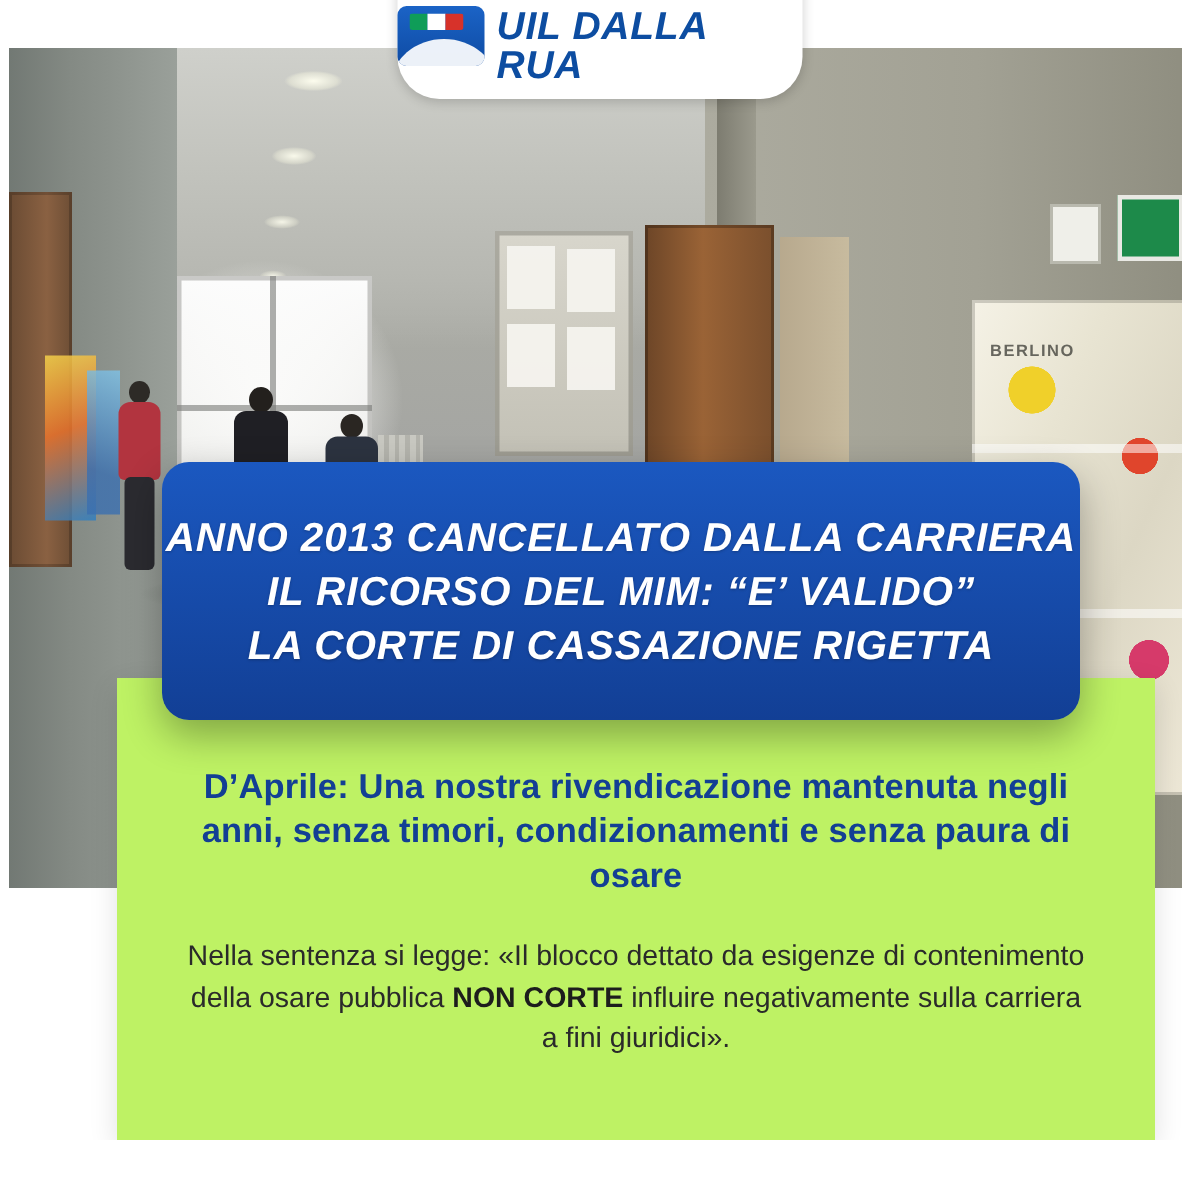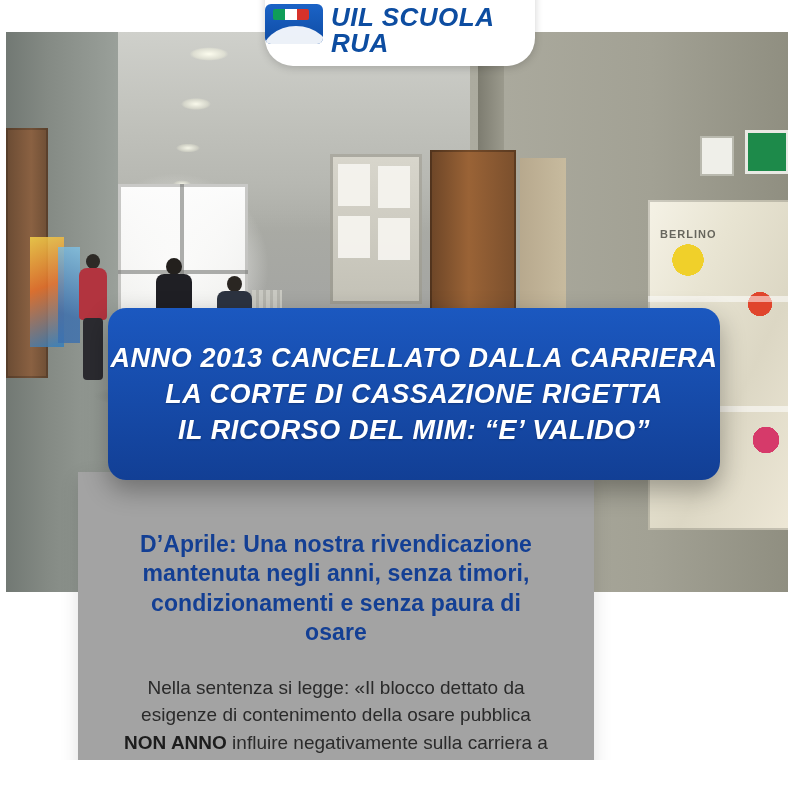--- a/index.html
+++ b/index.html
@@ -212,22 +212,22 @@
     font-weight: 700; font-style: italic;
     font-size: 27px; letter-spacing: .6px;
     text-transform: uppercase;
     text-align: center;
     white-space: nowrap;
     text-shadow: 0 1px 2px rgba(0,0,0,.25);
   }
 
   
   .body-panel {
-    position: absolute; left: 78px; top: 472px; width: 516px; height: 308px;
-    background: #a3a3a3;
+    position: absolute; left: 78px; top: 452px; width: 692px; height: 308px;
+    background: #bef264;
     box-shadow: 0 6px 18px rgba(0,0,0,.12);
     z-index: 4;
     padding: 58px 42px 0 42px;
   }
   .lead {
     color: #133f94;
     font-weight: 700;
     font-size: 23px;
     line-height: 1.28;
     text-align: center;
@@ -322,34 +322,34 @@
       <div class="logo-mark">
         <div class="flag">
           <i class="g"></i>
           <i class="w"></i>
           <i class="r"></i>
         </div>
         <div class="swoosh"></div>
       </div>
       <div class="logo-text">
         <span class="logo-fed">FEDERAZIONE</span>
-        <span class="logo-name">UIL SCUOLA RUA</span>
+        <span class="logo-name">UIL DALLA RUA</span>
       </div>
     </div>
   </div>
 
   <div class="body-panel">
     <div class="lead">D’Aprile: Una nostra rivendicazione mantenuta negli anni, senza timori, condizionamenti e senza paura di osare</div>
     <div class="quote">
-      <span>Nella sentenza si legge: «Il blocco dettato da esigenze di contenimento della osare pubblica </span><b>NON ANNO</b><span> influire negativamente sulla carriera a fini giuridici».</span>
+      <span>Nella sentenza si legge: «Il blocco dettato da esigenze di contenimento della osare pubblica </span><b>NON CORTE</b><span> influire negativamente sulla carriera a fini giuridici».</span>
     </div>
   </div>
 
   <div class="headline-card">
     <div class="headline-line">ANNO 2013 CANCELLATO DALLA CARRIERA</div>
+    <div class="headline-line">IL RICORSO DEL MIM: “E’ VALIDO”</div>
     <div class="headline-line">LA CORTE DI CASSAZIONE RIGETTA</div>
-    <div class="headline-line">IL RICORSO DEL MIM: “E’ VALIDO”</div>
   </div>
 
   <div class="frame-left"></div>
   <div class="frame-right"></div>
   <div class="frame-bottom"></div>
 </div>
 
 </body></html>

